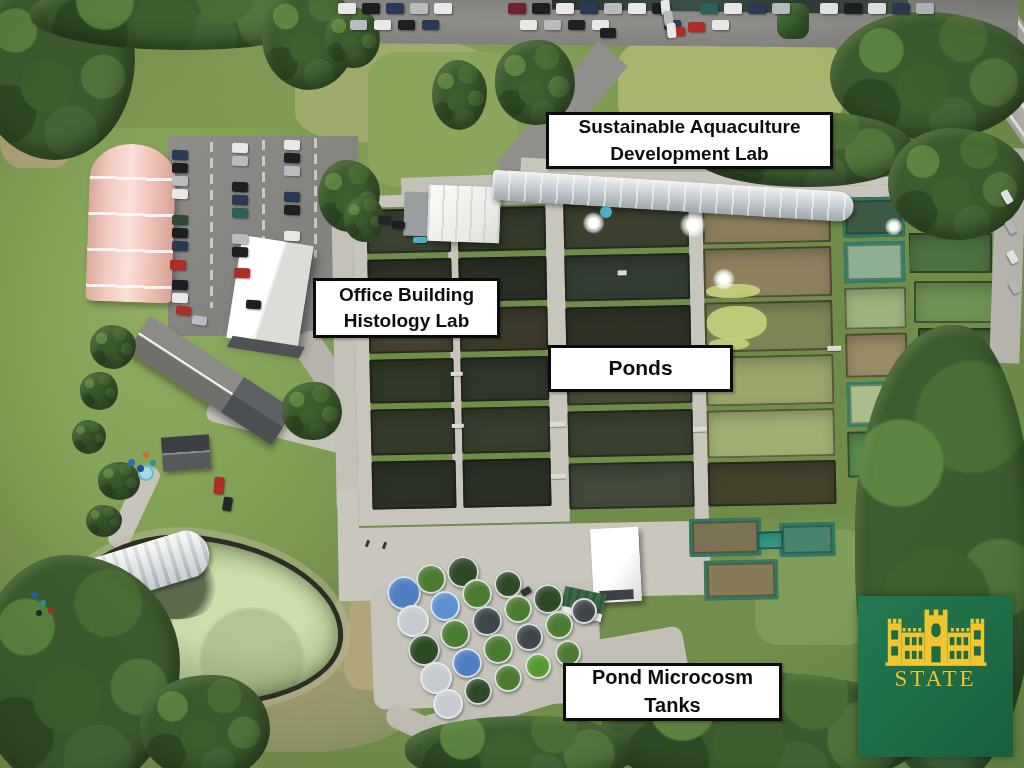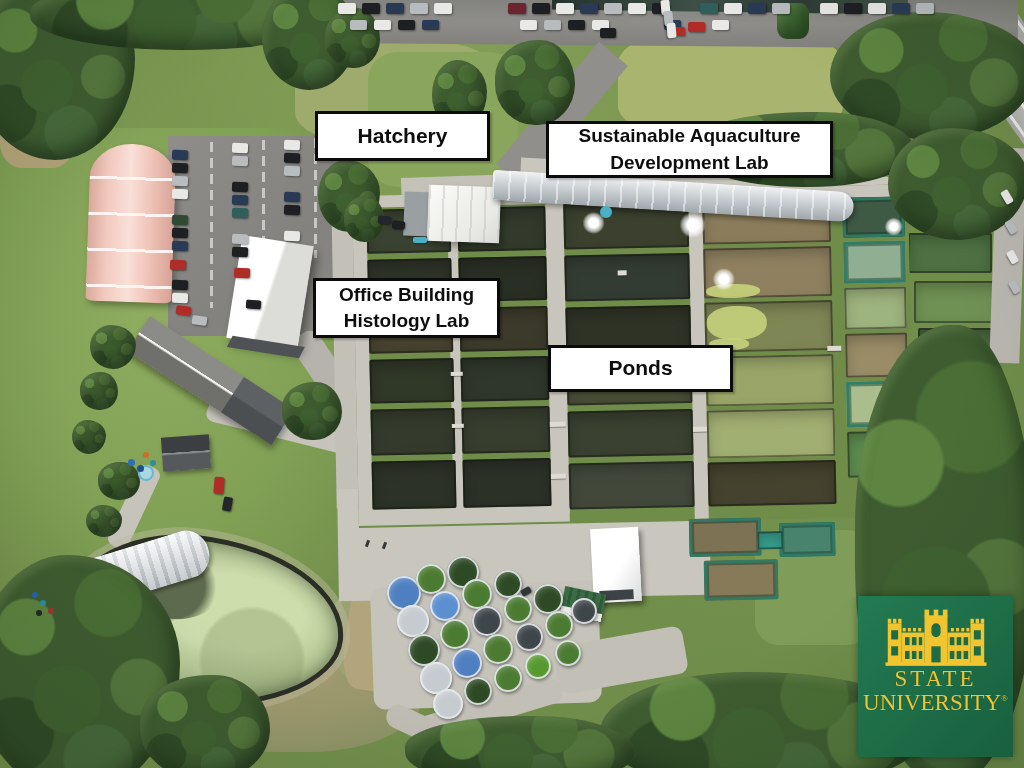--- a/index.html
+++ b/index.html
@@ -124,21 +124,21 @@
     box-shadow:0 0 0 7px rgba(190,186,160,.45), inset 0 0 18px rgba(30,35,22,.5);}
   #pond-dark{position:absolute;left:22%;top:10%;width:34%;height:40%;border-radius:50%;background:radial-gradient(circle,#5c6b4d 0 55%,rgba(92,107,77,0) 75%);}
   #pond-aer{position:absolute;left:30%;top:22%;width:12px;height:12px;border-radius:50%;background:radial-gradient(circle,#fff 0 40%,rgba(255,255,255,0) 75%);}
   #pool-house{left:138px;top:465px;width:16px;height:16px;border-radius:50%;z-index:4;background:#a8d8e4;box-shadow:inset 0 0 0 2px #6db6cc;}
   
   .lbl{position:absolute;z-index:10;background:#ffffff;border:3px solid #0b0b0b;box-sizing:border-box;
     display:flex;align-items:center;justify-content:center;text-align:center;
     font-weight:700;color:#0d0d0d;line-height:1.38;white-space:pre-line;box-shadow:2px 2px 2px rgba(0,0,0,.25);}
   #lbl-classrooms{left:12px;top:14px;width:270px;height:116px;font-size:19px;}
   #lbl-hatchery{left:315px;top:111px;width:175px;height:50px;font-size:21px;}
-  #lbl-sustainable{left:546px;top:121px;width:287px;height:57px;font-size:19px;}
+  #lbl-sustainable{left:546px;top:112px;width:287px;height:57px;font-size:19px;}
   #lbl-office{left:313px;top:278px;width:187px;height:60px;font-size:19px;}
   #lbl-ponds{left:548px;top:345px;width:185px;height:47px;font-size:21px;}
   #lbl-nutrition{left:10px;top:385px;width:185px;height:47px;font-size:20px;}
   #lbl-aquaponics{left:145px;top:514px;width:185px;height:59px;font-size:20px;}
   #lbl-microcosm{left:563px;top:663px;width:219px;height:58px;font-size:20px;}
   
   #ksu-logo{position:absolute;left:858px;top:596px;width:155px;height:161px;z-index:10;
     background:linear-gradient(135deg,#237a52,#1d6c46 55%,#185f3e);
     display:flex;flex-direction:column;align-items:center;padding-top:9px;box-sizing:border-box;
     box-shadow:0 0 8px rgba(0,0,0,.4);}
@@ -271,26 +271,27 @@
   <div class="bld" id="hatch-bld"></div>
   <div class="bld" id="quonset"></div>
   <div class="bld" id="pool-q"></div>
   <div class="bld" id="canopy">
     <div id="canopy-door"></div>
   </div>
   <div class="bld" id="trailer"></div>
   <div class="bld" id="greenhouse"></div>
   <div class="bld" id="pool-house"></div>
 
-  <div class="lbl" id="lbl-hatchery">Hatchery</div>
   <div class="lbl" id="lbl-sustainable">Sustainable Aquaculture
 Development Lab</div>
   <div class="lbl" id="lbl-ponds">Ponds</div>
   <div class="lbl" id="lbl-office">Office Building
 Histology Lab</div>
+  <div class="lbl" id="lbl-microcosm">Pond Microcosm
+Tanks</div>
 
   <div id="ksu-logo">
     <svg width="118" height="62" viewBox="0 0 100 54">
       <g fill="#f1c52f">
         <rect x="8" y="12" width="3" height="4"></rect>
           <rect x="12.5" y="12" width="3" height="4"></rect>
           <rect x="17" y="12" width="3" height="4"></rect>
         <rect x="8" y="16" width="12" height="36"></rect>
         <rect x="80" y="12" width="3" height="4"></rect>
           <rect x="84.5" y="12" width="3" height="4"></rect>
@@ -327,21 +328,20 @@
           <rect x="35" y="40" width="3" height="7"></rect>
         <rect x="62" y="28" width="4" height="7"></rect>
           <rect x="68" y="28" width="4" height="7"></rect>
           <rect x="74" y="28" width="4" height="7"></rect>
         <rect x="62" y="40" width="4" height="7"></rect>
           <rect x="68" y="40" width="4" height="7"></rect>
           <rect x="74" y="40" width="4" height="7"></rect>
       </g>
     </svg>
     <div class="ksu-text k2">STATE</div>
-    <div class="ksu-text k3"><span>UNIVERSITY</span><span class="reg">®</span></div>
   </div>
 
 <div class="tree" style="left: -25px; top: -25px; width: 160px; height: 185px;"></div>
     <div class="tree" style="left: 30px; top: -20px; width: 300px; height: 70px;"></div>
     <div class="tree" style="left: 262px; top: -15px; width: 95px; height: 105px;"></div>
     <div class="tree" style="left: 325px; top: 8px; width: 55px; height: 60px;"></div>
     <div class="tree" style="left: 432px; top: 60px; width: 55px; height: 70px;"></div>
     <div class="tree" style="left: 495px; top: 40px; width: 80px; height: 85px;"></div>
     <div class="tree" style="left: 830px; top: 12px; width: 205px; height: 128px;"></div>
     <div class="tree" style="left: 690px; top: 112px; width: 225px; height: 75px;"></div>

